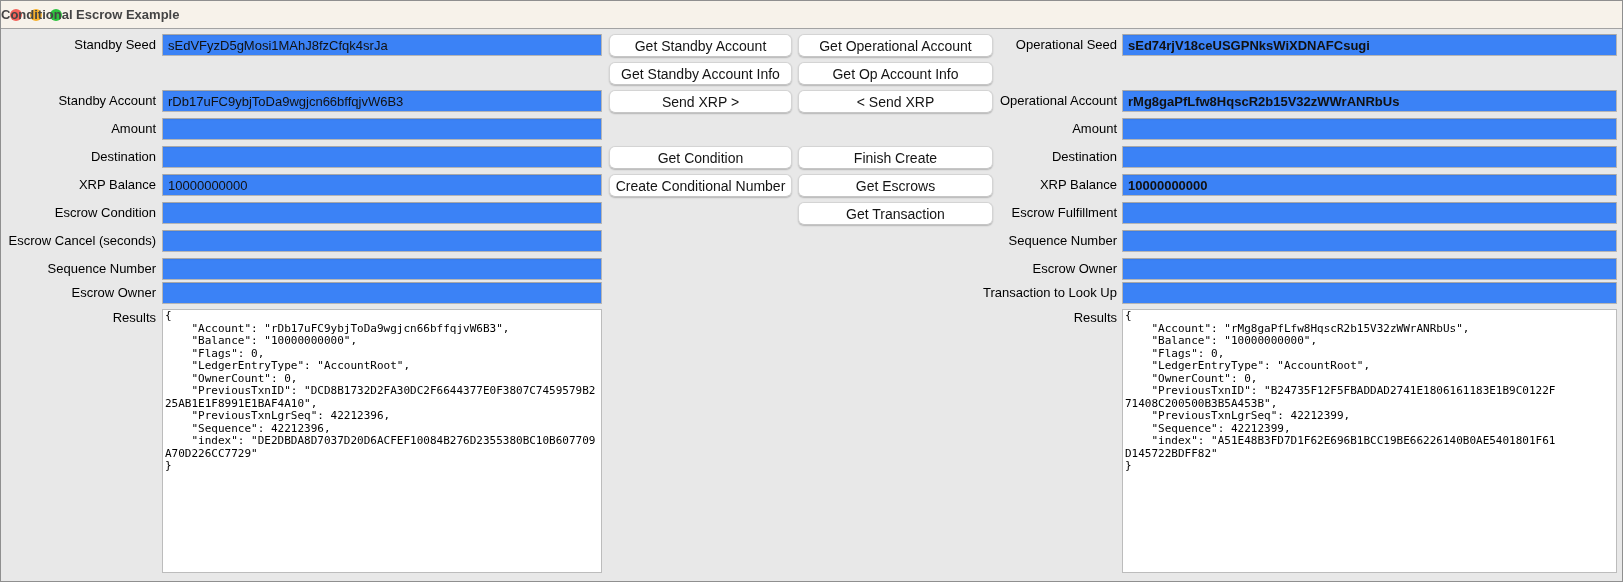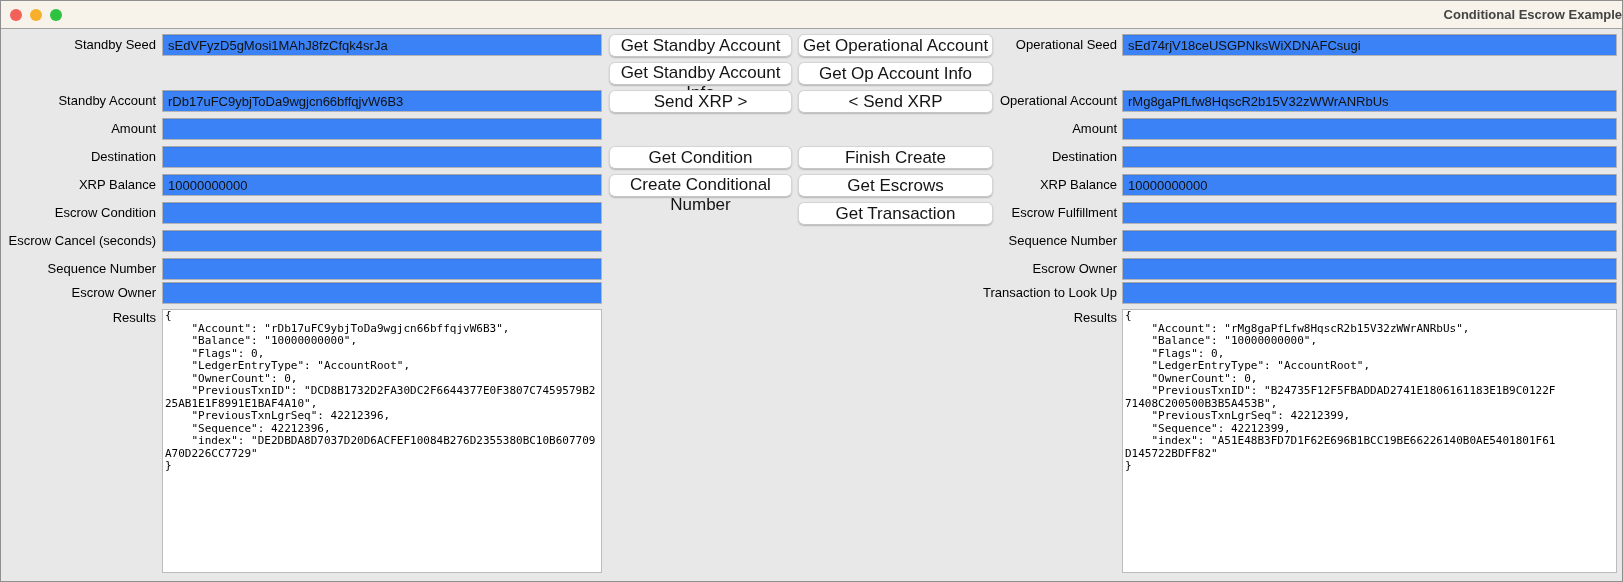--- a/index.html
+++ b/index.html
@@ -1,31 +1,31 @@
 <!DOCTYPE html>
 <html><head>
 <meta charset="utf-8">
 <style>
   html,body{margin:0;padding:0;background:#c9c9c9;font-family:"Liberation Sans",sans-serif;}
   .window{position:relative;width:1623px;height:582px;box-sizing:border-box;background:#e8e8e8;border:1px solid #8f8f8f;overflow:hidden;}
   .titlebar{position:absolute;left:0;top:0;width:100%;height:28px;box-sizing:border-box;background:#f7f2ea;border-bottom:1px solid #a3a3a3;}
-  .title{position:absolute;left:0;right:0;top:0;height:28px;line-height:28px;text-align:right;font-size:13px;font-weight:bold;color:#444;}
+  .title{position:absolute;left:0;right:0;top:0;height:28px;line-height:28px;text-align:left;font-size:13px;font-weight:bold;color:#444;}
   .lights{position:absolute;left:9px;top:8px;display:flex;gap:8px;}
   .light{width:12px;height:12px;border-radius:50%;display:inline-block;}
   .light.red{background:#f2615a;}
   .light.yellow{background:#f6b02c;}
   .light.green{background:#2dc23f;}
   .content{position:absolute;left:0;top:28px;right:0;bottom:0;}
   .row-label{position:absolute;height:22px;line-height:22px;font-size:13px;color:#000;text-align:right;white-space:nowrap;}
   .l-label{left:0;width:155px;}
   .r-label{left:880px;width:236px;}
   .field{position:absolute;height:22px;box-sizing:border-box;background:#3b82f6;border:1px solid #b5b5b5;border-top-color:#a8a8a8;border-radius:1px;padding:0 5px;font-family:"Liberation Sans",sans-serif;font-size:13px;color:#111;box-shadow:inset 0 1px 1px rgba(0,0,0,.05);}
   .l-field{left:161px;width:440px;}
-  .r-field{left:1121px;width:495px;}
-  .btn{position:absolute;height:23px;box-sizing:border-box;background:#fff;border:1px solid #d4d4d4;border-bottom-color:#c6c6c6;border-radius:6px;box-shadow:0 1px 1.5px rgba(0,0,0,.22);font-family:"Liberation Sans",sans-serif;font-size:17px;color:#141414;text-align:center;padding:0;cursor:default;}
+  .r-field{left:1121px;width:495px;font-weight:bold;}
+  .btn{position:absolute;height:23px;box-sizing:border-box;background:#fff;border:1px solid #d4d4d4;border-bottom-color:#c6c6c6;border-radius:6px;box-shadow:0 1px 1.5px rgba(0,0,0,.22);font-family:"Liberation Sans",sans-serif;font-size:14px;color:#141414;text-align:center;padding:0;cursor:default;}
   .btn.c1{left:608px;width:183px;}
   .btn.c2{left:797px;width:195px;}
   .results{position:absolute;box-sizing:border-box;top:280px;height:264px;background:#fff;border:1px solid #bcbcbc;font-family:"DejaVu Sans Mono",monospace;font-size:11px;line-height:12.5px;color:#000;padding:0 2px;resize:none;overflow:hidden;white-space:pre-wrap;word-break:break-all;}
   .results.l-res{left:161px;width:440px;}
   .results.r-res{left:1121px;width:495px;}
 </style>
 </head>
 <body>
 
 <div class="window">

